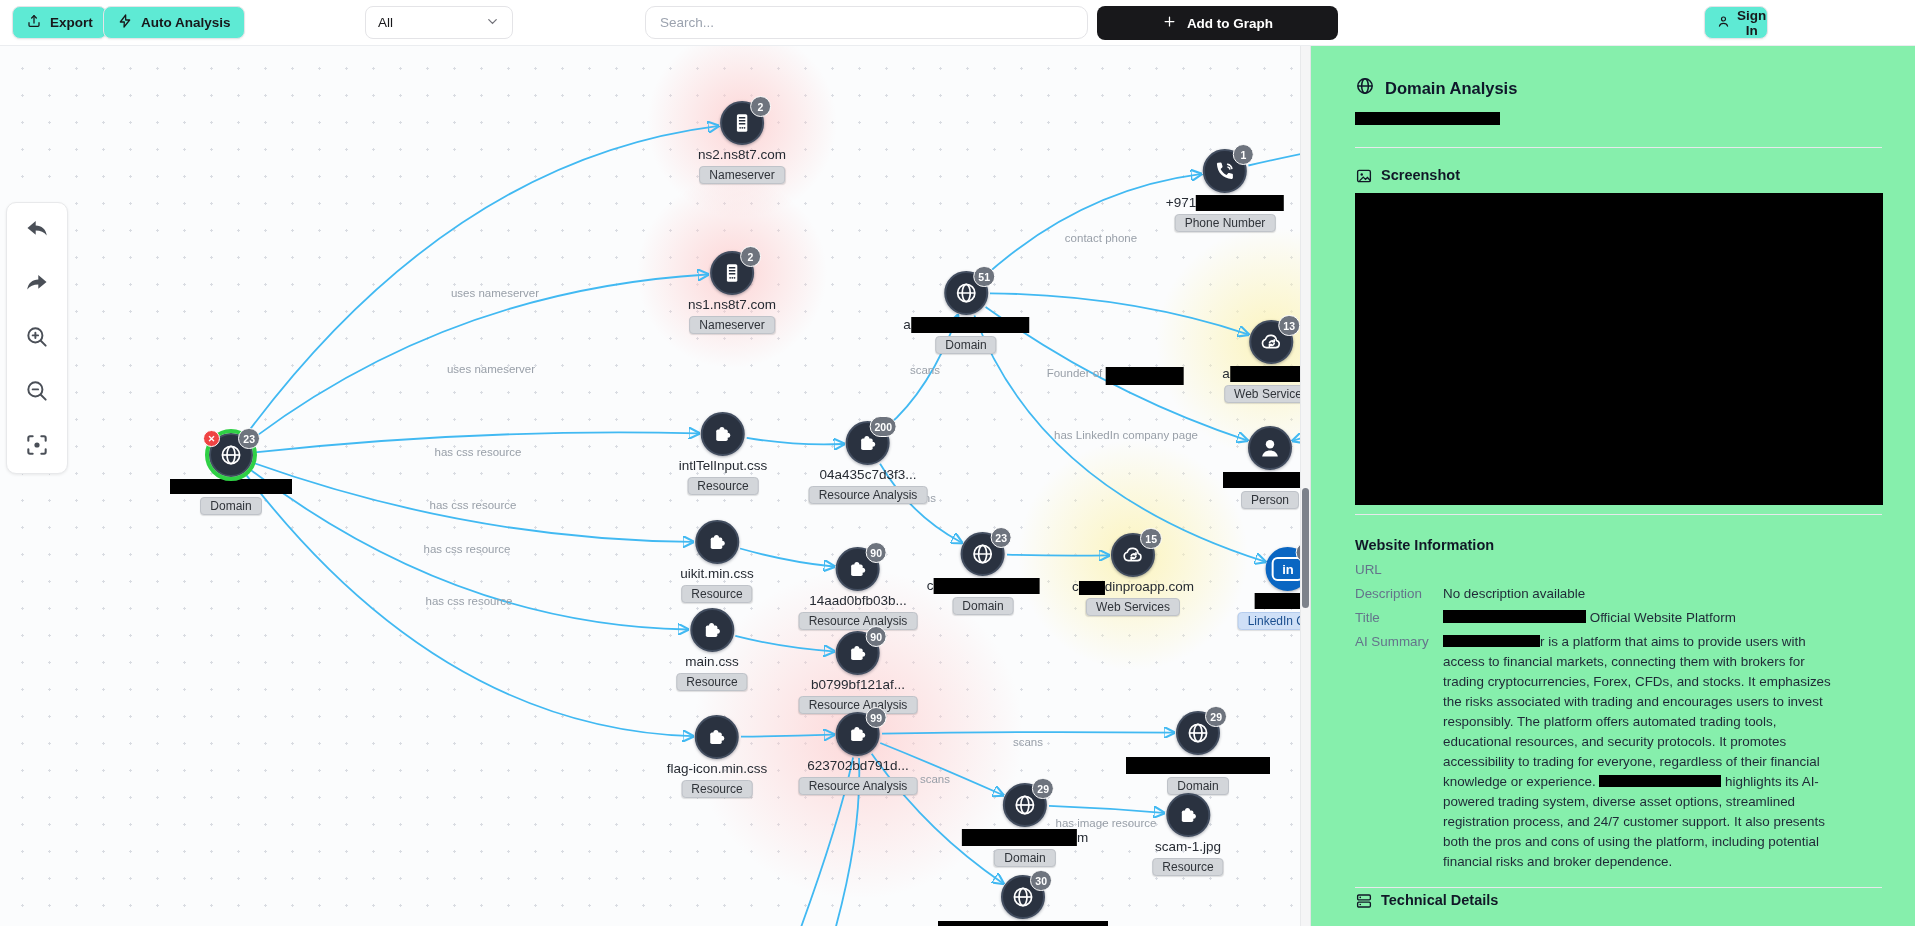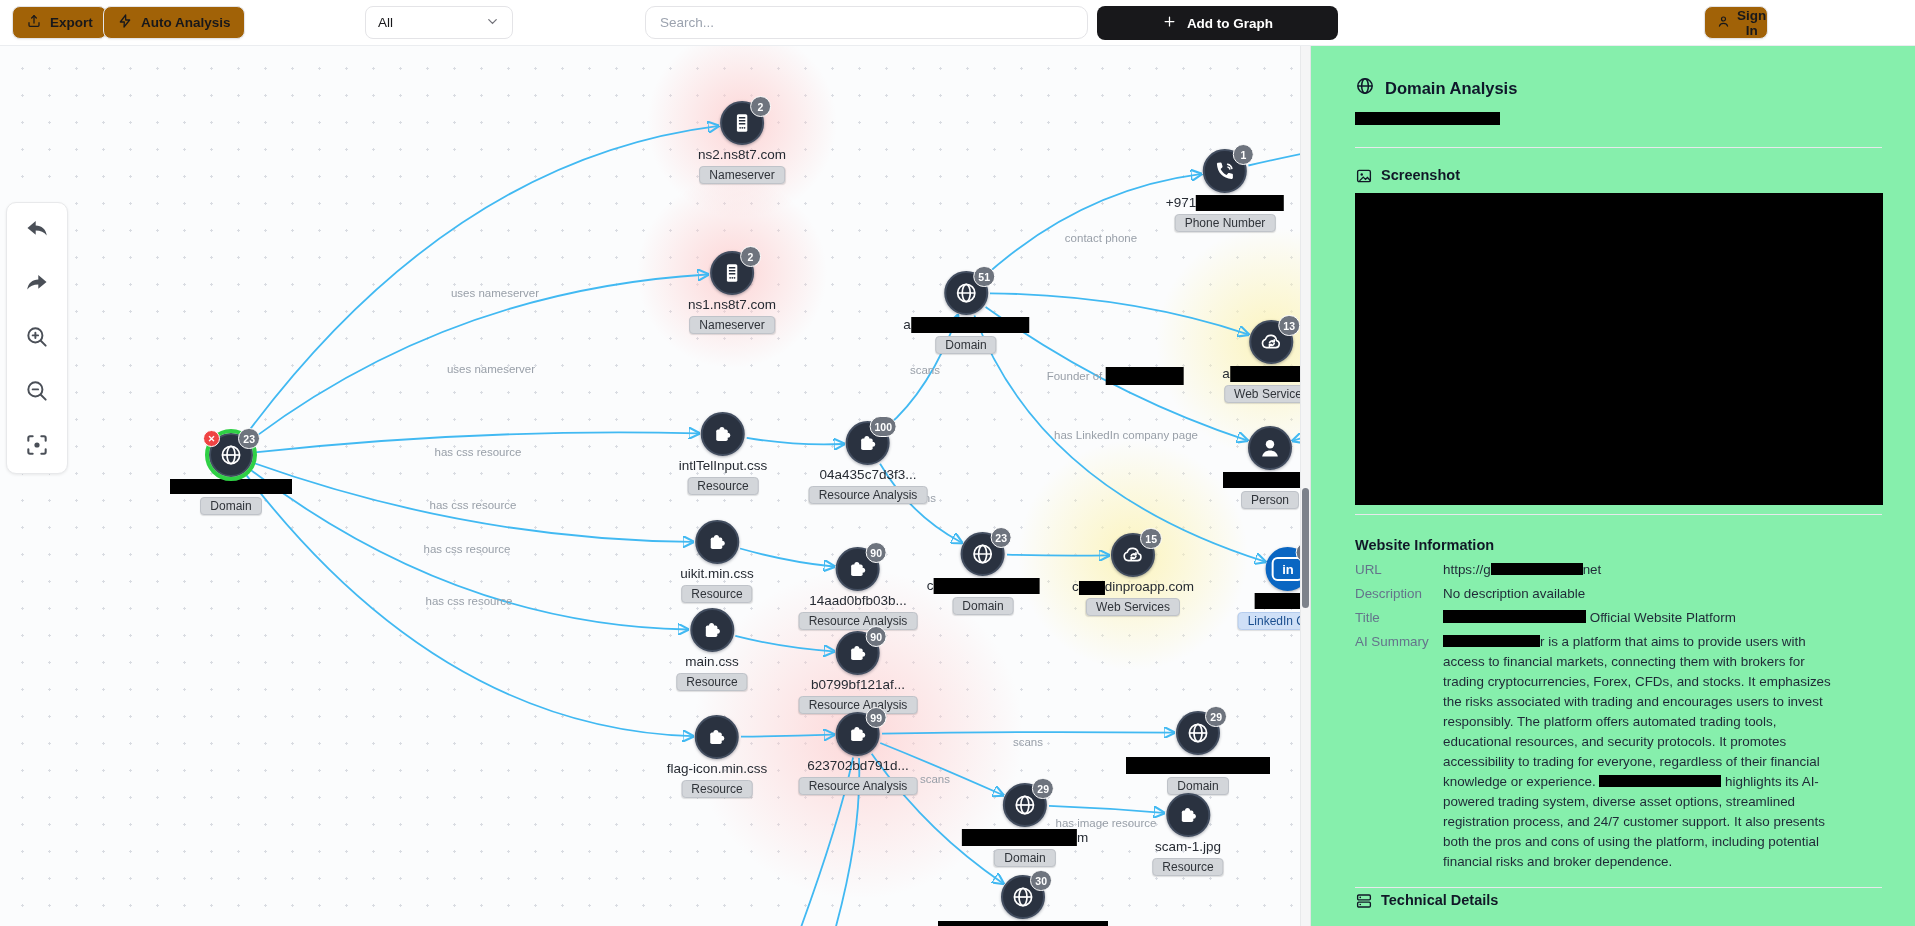--- a/index.html
+++ b/index.html
@@ -3,21 +3,21 @@
 <meta charset="utf-8">
 <style>
   * { margin:0; padding:0; box-sizing:border-box; }
   body { font-family:"Liberation Sans", sans-serif; background:#fff; }
   #app { position:relative; width:1915px; height:926px; overflow:hidden; background:#fff; }
 
   
   #topbar { position:absolute; left:0; top:0; width:1915px; height:46px; background:#fff;
             border-bottom:1px solid #ebedf0; z-index:50; }
   .tb-btn { position:absolute; top:6px; height:33px; display:flex; align-items:center; gap:8px;
-            background:#a16207; border:1px solid #e4e4e7; border-radius:8px; padding:0 13px;
+            background:#5eead4; border:1px solid #e4e4e7; border-radius:8px; padding:0 13px;
             font-size:13.5px; font-weight:700; color:#18181b; box-shadow:0 1px 2px rgba(0,0,0,.05);
             cursor:pointer; }
   .tb-btn svg { width:16px; height:16px; }
   #export-btn { left:12px; }
   #auto-btn { left:103px; }
   #filter-select { position:absolute; left:365px; top:6px; width:148px; height:33px;
             border:1px solid #e4e4e7; border-radius:8px; background:#fff; display:flex;
             align-items:center; justify-content:space-between; padding:0 12px; font-size:13.5px;
             color:#18181b; cursor:pointer; }
   #filter-select svg { width:15px; height:15px; color:#717179; }
@@ -34,21 +34,21 @@
 
   
   #canvas { position:absolute; left:0; top:46px; width:1310px; height:880px; overflow:hidden;
             background-color:#fbfcfd;
             background-image:radial-gradient(circle, #d9dce2 1.2px, transparent 1.4px);
             background-size:27px 27px; background-position:9px 9px; }
   .glow { position:absolute; border-radius:50%; z-index:0; pointer-events:none; }
   #edge-svg { position:absolute; left:0; top:0; z-index:1; }
   #edge-svg path { fill:none; stroke:#41b9f2; stroke-width:1.8px; }
   .edge-label { position:absolute; transform:translate(-50%,-50%); z-index:2; font-size:11.5px;
-            color:#989fa8; white-space:nowrap; display:flex; align-items:center; gap:3px; }
+            color:#989fa8; white-space:nowrap; display:flex; gap:3px; }
   .node { position:absolute; z-index:3; display:flex; flex-direction:column; align-items:center;
             transform:translateX(-50%); cursor:pointer; }
   .circle { position:relative; width:44px; height:44px; border-radius:50%; background:#2a3240;
             border:2px solid #424d5f; display:flex; align-items:center; justify-content:center;
             box-shadow:0 1px 3px rgba(16,24,40,.35); }
   .circle svg { width:24px; height:24px; }
   .circle.selected { outline:4px solid #2fd045; }
   .circle.li { background:#0a66c2; border-color:#0a66c2; }
   .inbox { border:2.5px solid #fff; border-radius:6px; width:32px; height:24px; display:flex;
             align-items:center; justify-content:center; color:#fff; font-weight:700; font-size:13px; }
@@ -293,21 +293,21 @@
           </div>
           <div class="pill">Resource</div>
         </div>
         <div class="node" style="left: 868px; top: 375px;">
           <div class="circle">
             <svg viewBox="0 0 24 24" fill="#fff">
               <rect x="5.5" y="7.5" width="11.5" height="11.5" rx="1.8"></rect>
               <circle cx="11.2" cy="7.5" r="2.5"></circle>
               <circle cx="17" cy="13.2" r="2.5"></circle>
             </svg>
-            <div class="count">100</div>
+            <div class="count">200</div>
           </div>
           <div class="nlabel">
             <span>04a435c7d3f3...</span>
           </div>
           <div class="pill">Resource Analysis</div>
         </div>
         <div class="node" style="left: 717px; top: 474px;">
           <div class="circle">
             <svg viewBox="0 0 24 24" fill="#fff">
               <rect x="5.5" y="7.5" width="11.5" height="11.5" rx="1.8"></rect>
@@ -605,21 +605,20 @@
           </svg></span>
       <span>Screenshot</span>
     </div>
     <div class="p-screenshot"></div>
     <hr class="p-divider" style="margin-top:9px">
 
     <div class="p-h2">Website Information</div>
     <div class="p-rows" id="website-rows">
         <div class="p-row">
           <div class="lbl">URL</div>
-          <div class="val"><span>https://g</span><span class="redact" style="width: 92px; height: 12px;"></span><span>net</span></div>
         </div>
         <div class="p-row">
           <div class="lbl">Description</div>
           <div class="val"><span>No description available</span></div>
         </div>
         <div class="p-row">
           <div class="lbl">Title</div>
           <div class="val"><span class="redact" style="width: 143px; height: 13px;"></span><span> Official Website Platform</span></div>
         </div>
         <div class="p-row">

